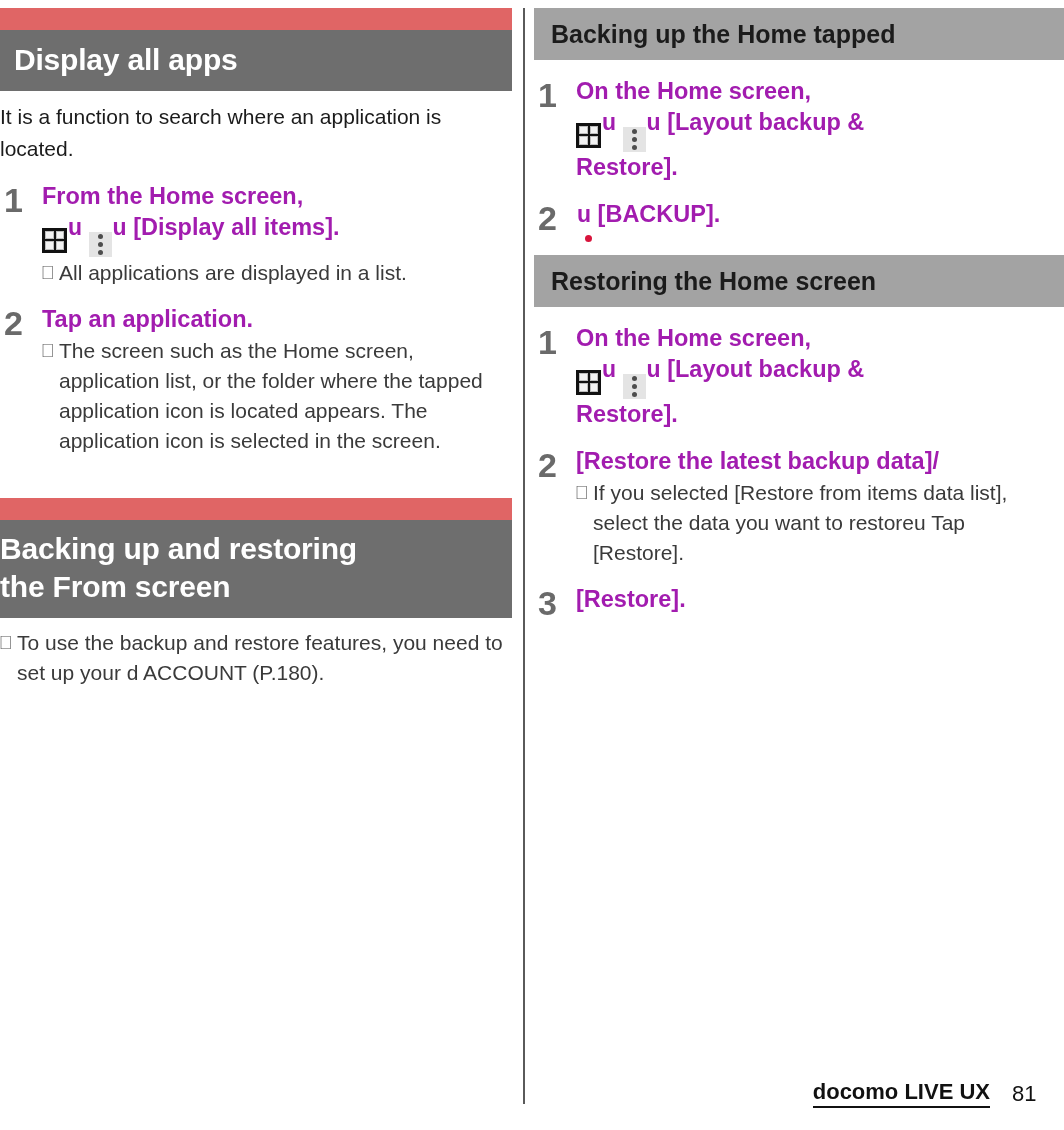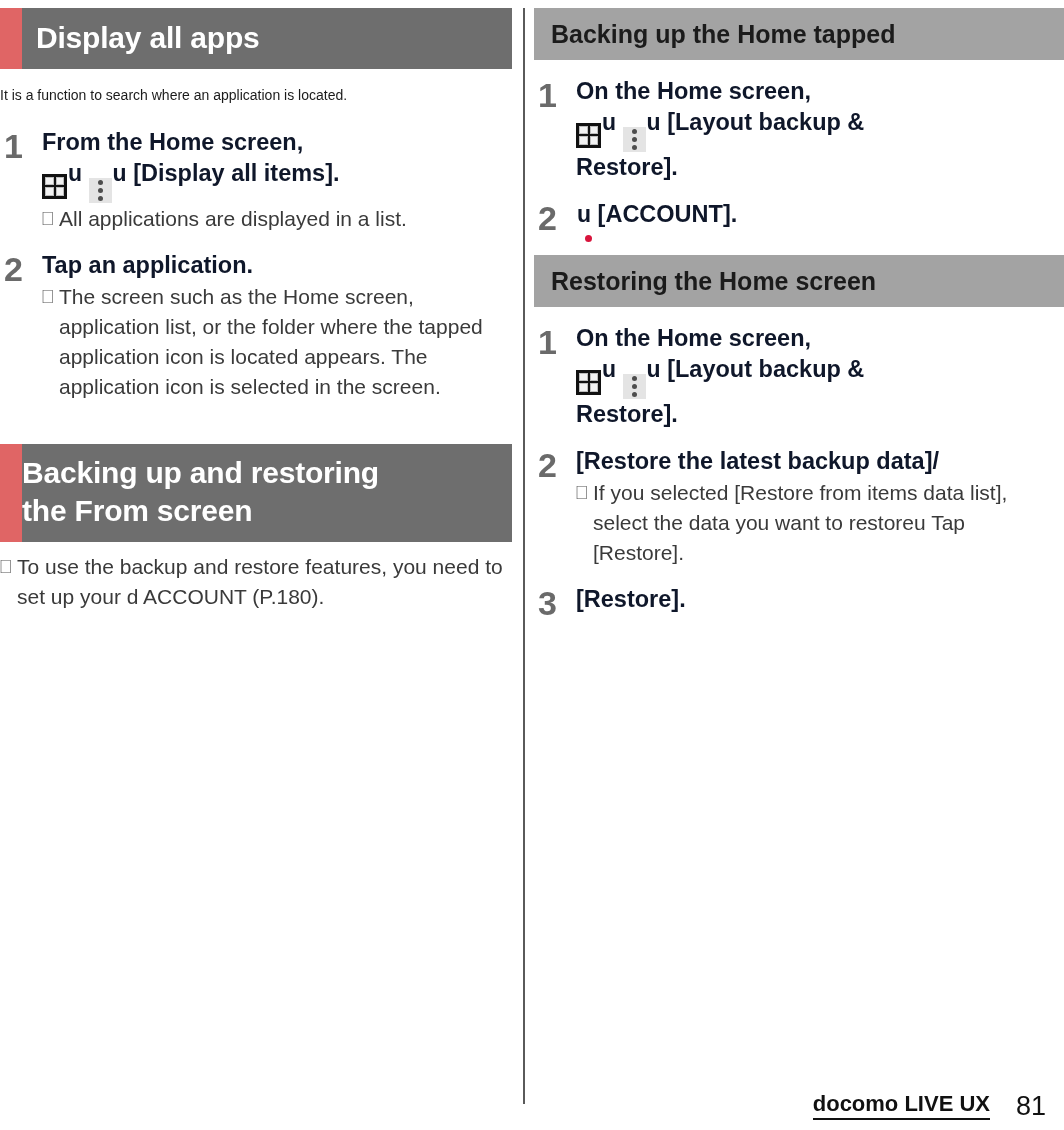--- a/index.html
+++ b/index.html
@@ -41,20 +41,21 @@
     height: 1096px;
     background: #5a5a5a;
   }
 
   
   .sec-head {
     display: flex;
     align-items: stretch;
     margin: 0 0 10px 0;
     background: #6e6e6e;
+    flex-direction: column;
   }
   .sec-head .accent {
     flex: 0 0 22px;
     background: #e06565;
   }
   .sec-head .label {
     flex: 1 1 auto;
     color: #ffffff;
     font-weight: bold;
     font-size: 30px;
@@ -70,21 +71,21 @@
     color: #1b1b1b;
     font-weight: bold;
     font-size: 25px;
     line-height: 30px;
     padding: 11px 10px 11px 17px;
     margin: 0 0 6px 0;
   }
 
   
   .para {
-    font-size: 14px;
+    font-size: 21px;
     line-height: 32px;
     color: #1b1b1b;
     margin: 0 0 0 0;
     padding: 0 6px 0 0;
   }
 
   
   .note {
     display: flex;
     font-size: 21px;
@@ -114,21 +115,21 @@
     color: #6a6a6a;
     padding-top: 2px;
     text-align: left;
     padding-left: 4px;
   }
   .step .body { flex: 1 1 auto; }
   .step .title {
     font-weight: bold;
     font-size: 23.5px;
     line-height: 31px;
-    color: #0f172a;
+    color: #a21caf;
   }
   .step .note { margin-top: 1px; }
   .step .note .txt { text-indent: 0; }
 
   
   .note .txt { display: block; }
 
   
   .icon-inline {
     display: inline-block;
@@ -202,44 +203,44 @@
     background: #d8143c;
     box-shadow: 0 0 0 2px #ffffff;
   }
 
   
   .conn { font-weight: bold; font-size: 23px; }
 
   
   .footer {
     position: absolute;
-    bottom: 0;
+    bottom: 12px;
     right: 0;
     width: 1064px;
     height: 44px;
     display: flex;
     align-items: flex-end;
     justify-content: flex-end;
     padding: 0 18px 10px 0;
   }
   .footer .ftitle {
     font-weight: bold;
     font-size: 22px;
     line-height: 26px;
     color: #111;
     border-bottom: 2px solid #111;
     padding-bottom: 1px;
     margin-right: 22px;
   }
   .footer .pageno {
-    font-size: 27px;
+    font-size: 22px;
     line-height: 28px;
     color: #111;
     min-width: 34px;
-    text-align: right;
+    text-align: left;
   }
 
   .spacer-lg { height: 42px; }
   .spacer-md { height: 20px; }
 </style>
 </head>
 <body>
 
 <div class="page">
 
@@ -336,21 +337,21 @@
             <span>Restore].</span>
           </div>
         </div>
       </div>
 
       <div class="step">
         <div class="num">2</div>
         <div class="body">
           <div class="title">
             <span class="icon-inline"><span class="ico-backup"></span></span><span class="conn">u</span>
-            <span>[ACCOUNT].</span>
+            <span>[BACKUP].</span>
           </div>
         </div>
       </div>
 
       <div class="spacer-md"></div>
 
       <div class="sub-head">Restoring the Home screen</div>
 
       <div class="step">
         <div class="num">1</div>

